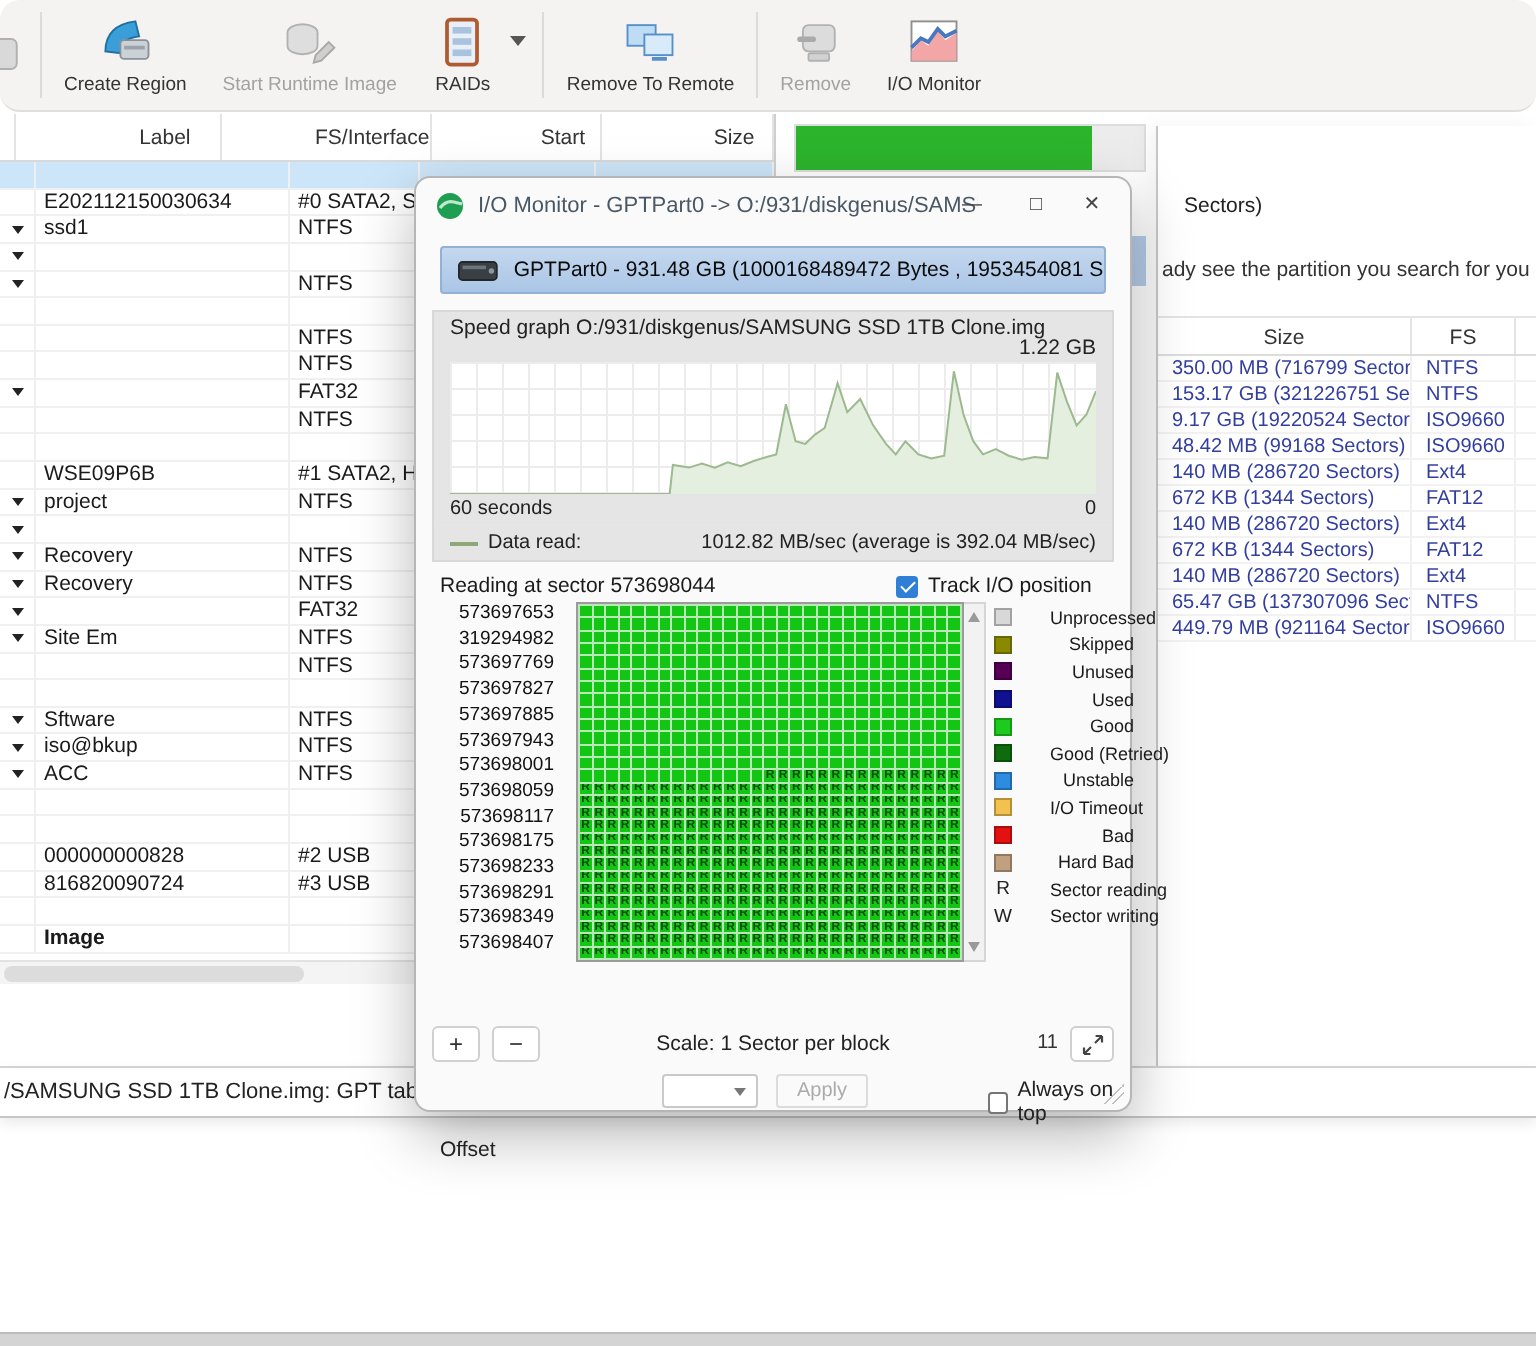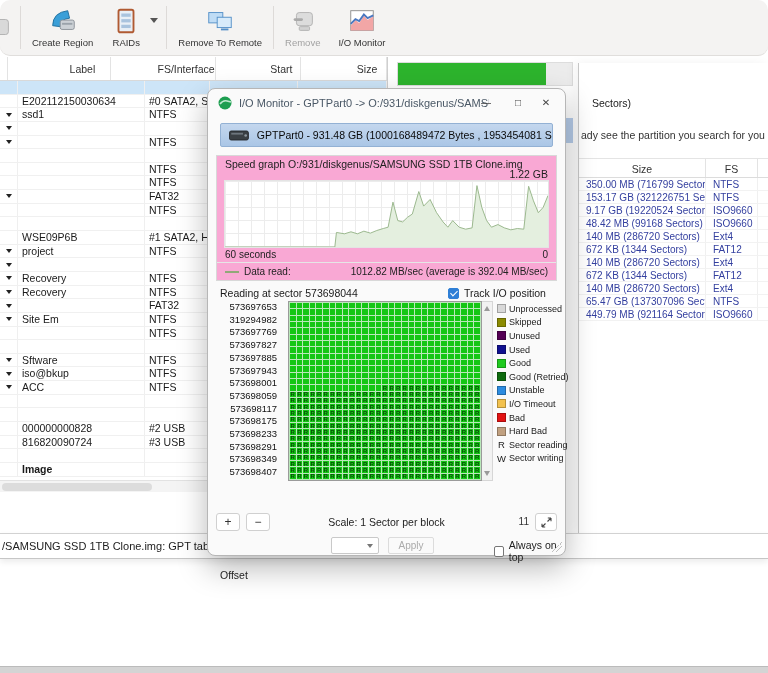--- a/index.html
+++ b/index.html
@@ -54,21 +54,21 @@
 
   
   .dialog{position:absolute;left:207px;top:88px;width:359px;height:468px;background:#fafafa;border:1px solid #b6b6b6;border-radius:8px;box-shadow:0 12px 30px rgba(0,0,0,.28);font-size:10.5px;color:#1a1a1a;}
   .dlg-title{position:absolute;left:0;top:0;right:0;height:28px;display:flex;align-items:center;padding-left:10px;}
   .dlg-title .ttl{font-size:11px;color:#4a5866;margin-left:7px;white-space:nowrap;overflow:hidden;max-width:250px;}
   .dlg-btn{position:absolute;top:4px;width:22px;height:20px;text-align:center;line-height:20px;color:#444;font-size:10px;}
   .dlg-min{right:68px;} .dlg-max{right:36px;} .dlg-close{right:8px;}
   .dev-header{position:absolute;left:12px;right:12px;top:34px;height:24px;background:linear-gradient(#c4d7ee,#aac6e6);border:1px solid #93b1d4;border-radius:2px;display:flex;align-items:center;padding-left:8px;gap:8px;}
   .dev-header .dv-text{font-size:10.5px;color:#0a0a0a;white-space:nowrap;overflow:hidden;}
 
-  .groupbox{position:absolute;left:8px;right:8px;top:66px;height:126px;border:1px solid #d8d8d8;background:#f9a8d4;}
+  .groupbox{position:absolute;left:8px;right:8px;top:66px;height:126px;border:1px solid #d8d8d8;background:#e5e5e5;}
   .gb-label{position:absolute;left:8px;top:2px;font-size:10.5px;color:#222;}
   .gb-max{position:absolute;right:8px;top:12px;font-size:10.5px;color:#222;}
   .plot{position:absolute;left:7px;right:7px;top:24px;height:68px;background:#fff;border:1px solid #e4e4e4;
         background-image:repeating-linear-gradient(to right,#ececec 0 1px,transparent 1px 13px),
                          repeating-linear-gradient(to bottom,#ececec 0 1px,transparent 1px 13px);}
   .plot svg{position:absolute;left:0;top:0;width:100%;height:100%;}
   .gb-xleft{position:absolute;left:8px;top:93px;font-size:10px;color:#222;}
   .gb-xright{position:absolute;right:8px;top:93px;font-size:10px;color:#222;}
   .gb-legend{position:absolute;left:0;right:0;top:106px;height:18px;border-top:1px solid #e6e6e6;display:flex;align-items:center;padding:0 8px;}
   .gb-line{width:14px;height:0;border-top:2px solid #90a878;margin-right:5px;}
@@ -85,21 +85,21 @@
   .map-labels div{height:12.71px;line-height:12.71px;text-align:right;padding-right:7px;font-size:9.5px;color:#111;}
   .secmap{position:absolute;left:80px;top:212px;width:194px;height:180px;border:1px solid #9a9a9a;background:#b9e8b9;display:grid;grid-template-columns:repeat(29,1fr);grid-auto-rows:1fr;gap:1px;padding:1px;}
   .secmap .cell{background:#14c614;overflow:hidden;display:flex;align-items:center;justify-content:center;}
   .secmap .cell.r{color:#0a4a0a;font-size:6px;font-weight:bold;line-height:1;}
   .map-scroll{position:absolute;left:274px;top:212px;width:11px;height:180px;background:#f2f2f2;border:1px solid #d6d6d6;border-left:none;}
   .sb-up,.sb-dn{position:absolute;left:2px;width:0;height:0;border-left:3.5px solid transparent;border-right:3.5px solid transparent;}
   .sb-up{top:4px;border-bottom:5px solid #9a9a9a;}
   .sb-dn{bottom:4px;border-top:5px solid #9a9a9a;}
 
   .legend{position:absolute;left:289px;top:213px;width:70px;}
-  .lg-item{display:flex;align-items:center;height:13.6px;gap:3px;}
+  .lg-item{display:flex;align-items:center;height:13.6px;gap:19px;justify-content:space-between;}
   .lg-sw{width:9px;height:9px;flex:0 0 9px;border:1px solid rgba(0,0,0,.25);}
   .lg-letter{width:9px;flex:0 0 9px;text-align:center;font-size:9.5px;color:#222;}
   .lg-txt{font-size:9px;color:#1a1a1a;white-space:nowrap;}
 
   .scale-row{position:absolute;left:0;right:0;top:424px;height:20px;}
   .sq-btn{position:absolute;top:0;width:24px;height:18px;background:#fff;border:1px solid #d0d0d0;border-radius:3px;text-align:center;line-height:16px;font-size:12px;color:#333;}
   .btn-plus{left:8px;} .btn-minus{left:38px;}
   .scale-txt{position:absolute;left:0;right:0;text-align:center;line-height:18px;font-size:10.5px;color:#222;}
   .scale-count{position:absolute;right:36px;line-height:18px;font-size:10px;color:#333;}
   .btn-expand{position:absolute;right:8px;top:0;width:22px;height:18px;background:#fff;border:1px solid #d0d0d0;border-radius:3px;display:flex;align-items:center;justify-content:center;}
@@ -130,20 +130,30 @@
       <div class="tb-sep"></div>
       <div class="tb-item">
         <span class="tb-icon">
           <svg width="30" height="30" viewBox="0 0 32 32">
             <path d="M5 21 Q5 7 21 5 L23 13 Q13 14 13 22 Z" fill="#3a9fd8" stroke="#1f6f9e"></path>
             <rect x="13" y="15" width="15" height="10" rx="2" fill="#ccd1d6" stroke="#8a9098"></rect>
             <rect x="15" y="18" width="11" height="2" fill="#9aa2aa"></rect>
           </svg>
         </span>
         <span class="tb-label">Create Region</span>
+      </div>
+      <div class="tb-item disabled">
+        <span class="tb-icon">
+          <svg width="30" height="30" viewBox="0 0 32 32">
+            <ellipse cx="12" cy="11" rx="8" ry="4.5" fill="#dedede" stroke="#b2b2b2"></ellipse>
+            <path d="M4 11 v7 c0 2.8 3.6 4.5 8 4.5 s8-1.7 8-4.5 v-7" fill="#dedede" stroke="#b2b2b2"></path>
+            <path d="M19 23 l7-7 3 3 -7 7 -4 1 z" fill="#cfcfcf" stroke="#a8a8a8"></path>
+          </svg>
+        </span>
+        <span class="tb-label">Start Runtime Image</span>
       </div>
       <div class="tb-item">
         <span class="tb-icon">
           <svg width="30" height="30" viewBox="0 0 32 32">
             <rect x="8" y="4" width="16" height="24" rx="2" fill="#e9eff6" stroke="#b05a32" stroke-width="2"></rect>
             <rect x="11" y="8" width="10" height="3.5" fill="#a9c3de"></rect>
             <rect x="11" y="14" width="10" height="3.5" fill="#a9c3de"></rect>
             <rect x="11" y="20" width="10" height="3.5" fill="#a9c3de"></rect>
           </svg>
         </span>

